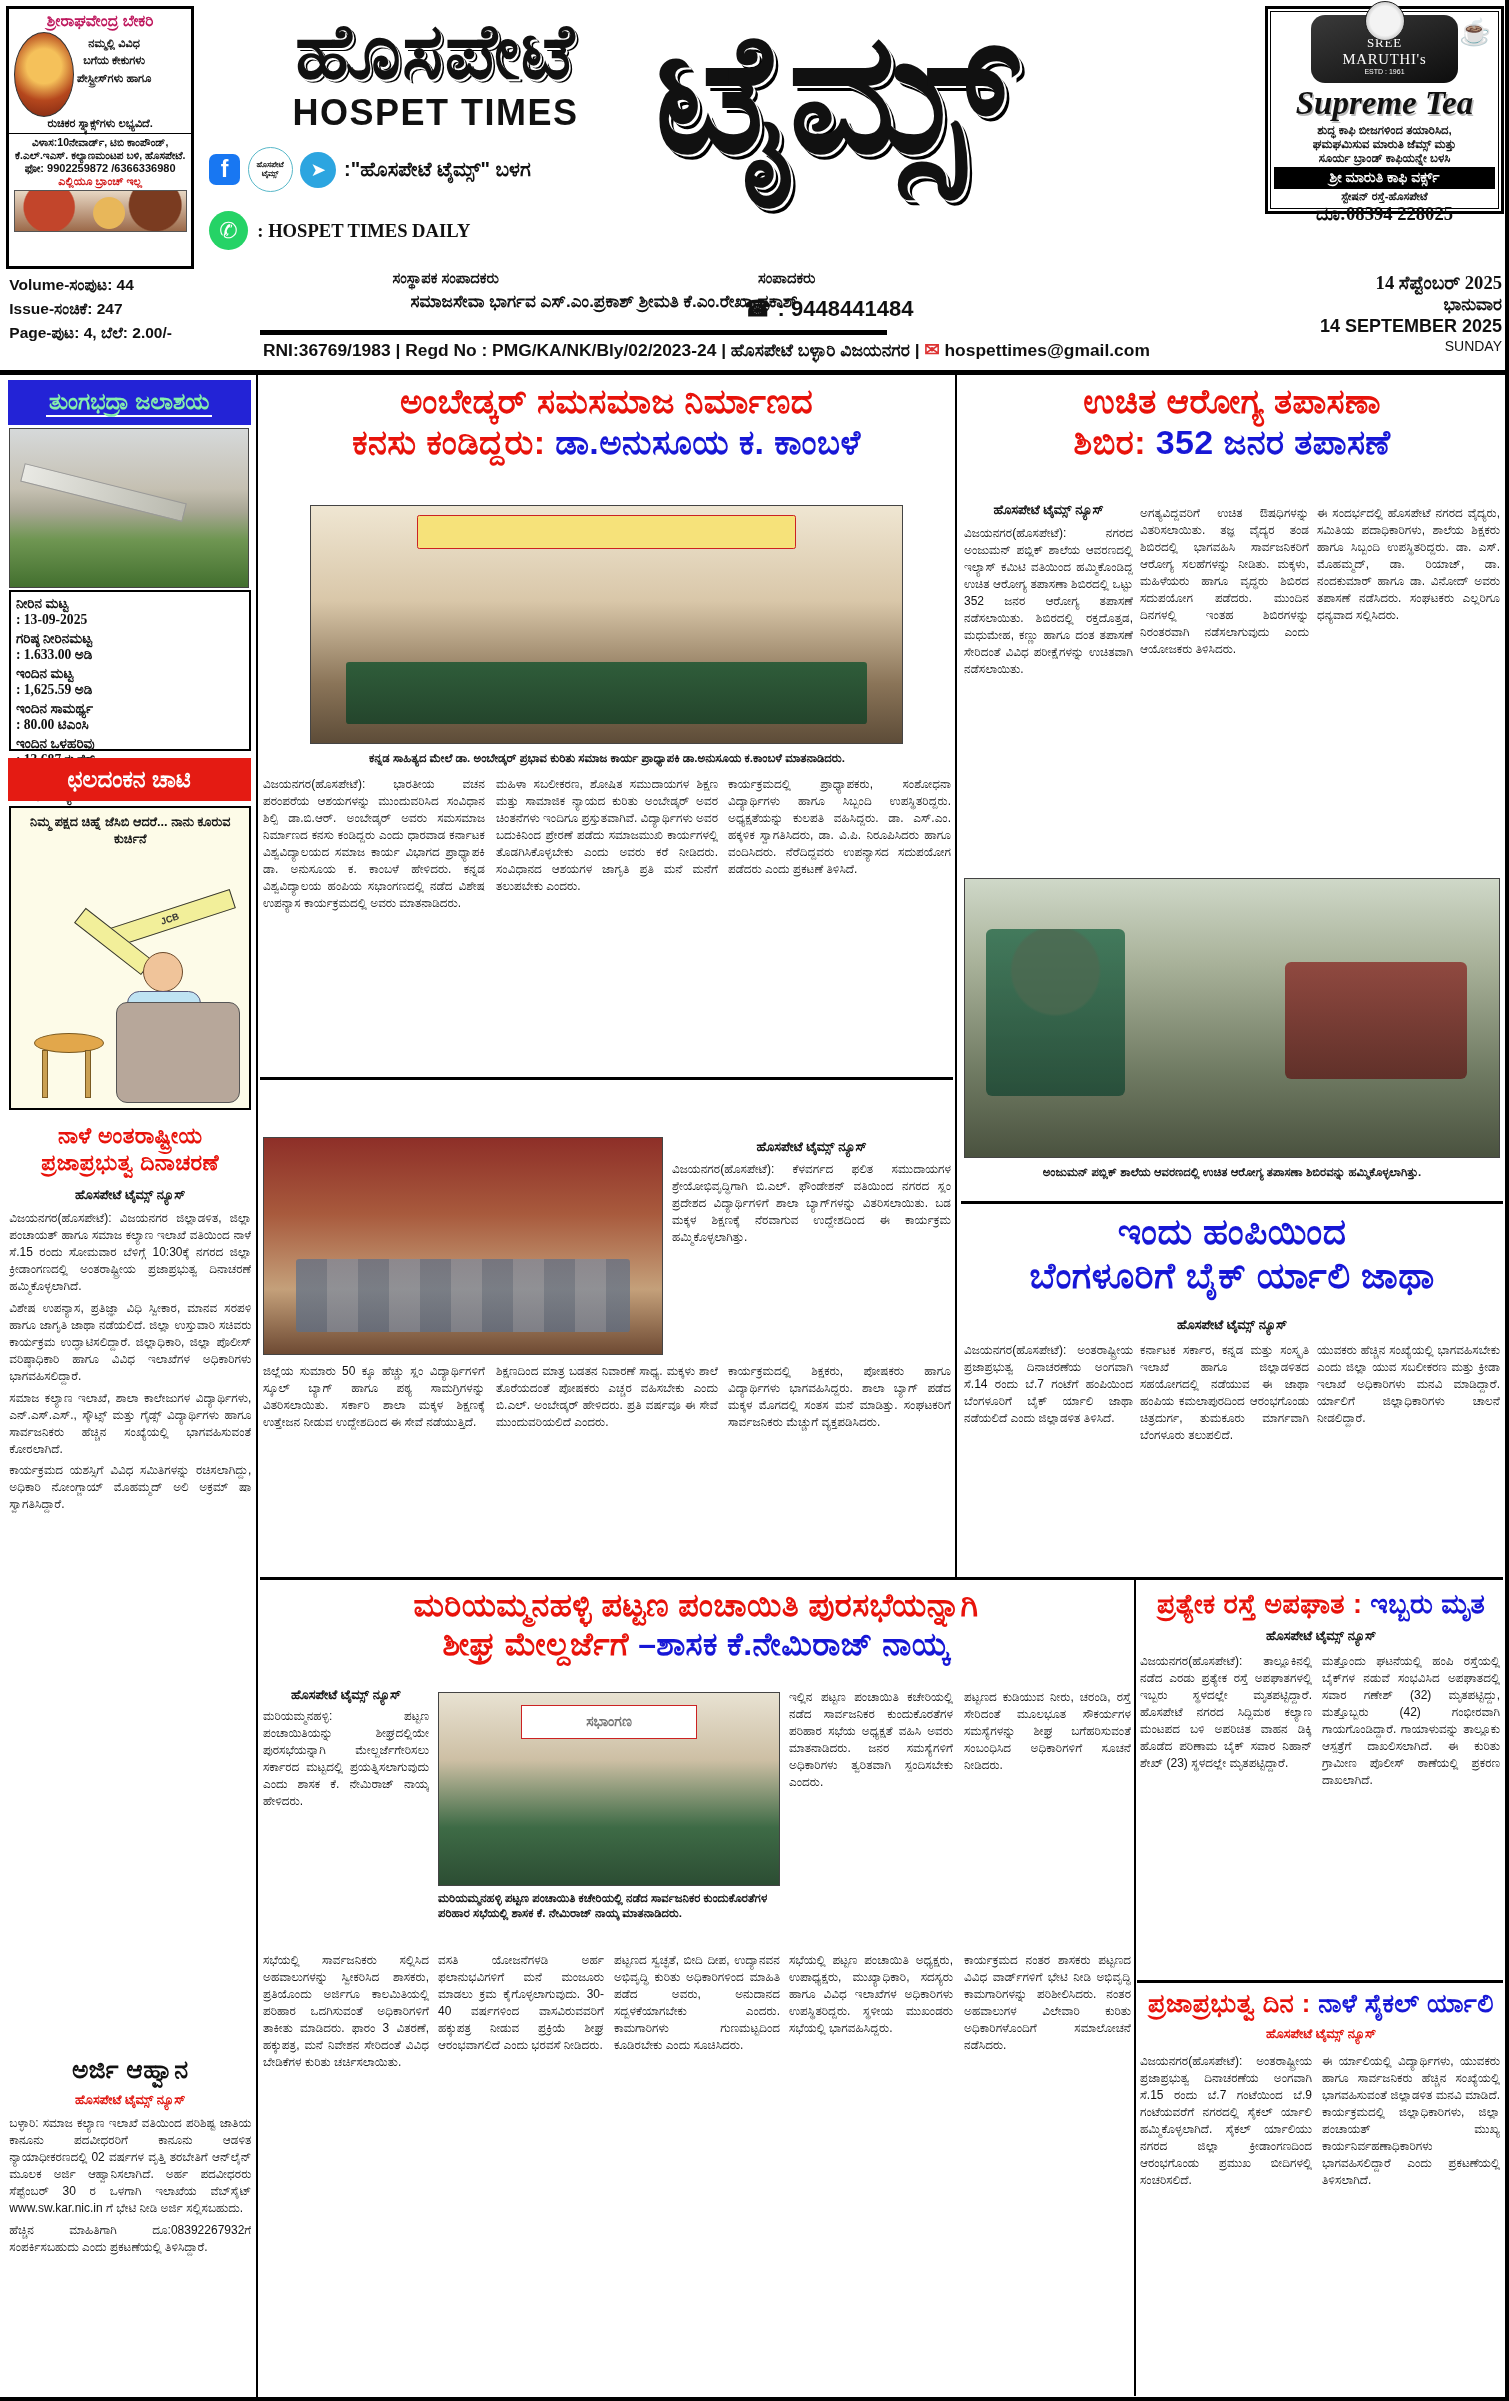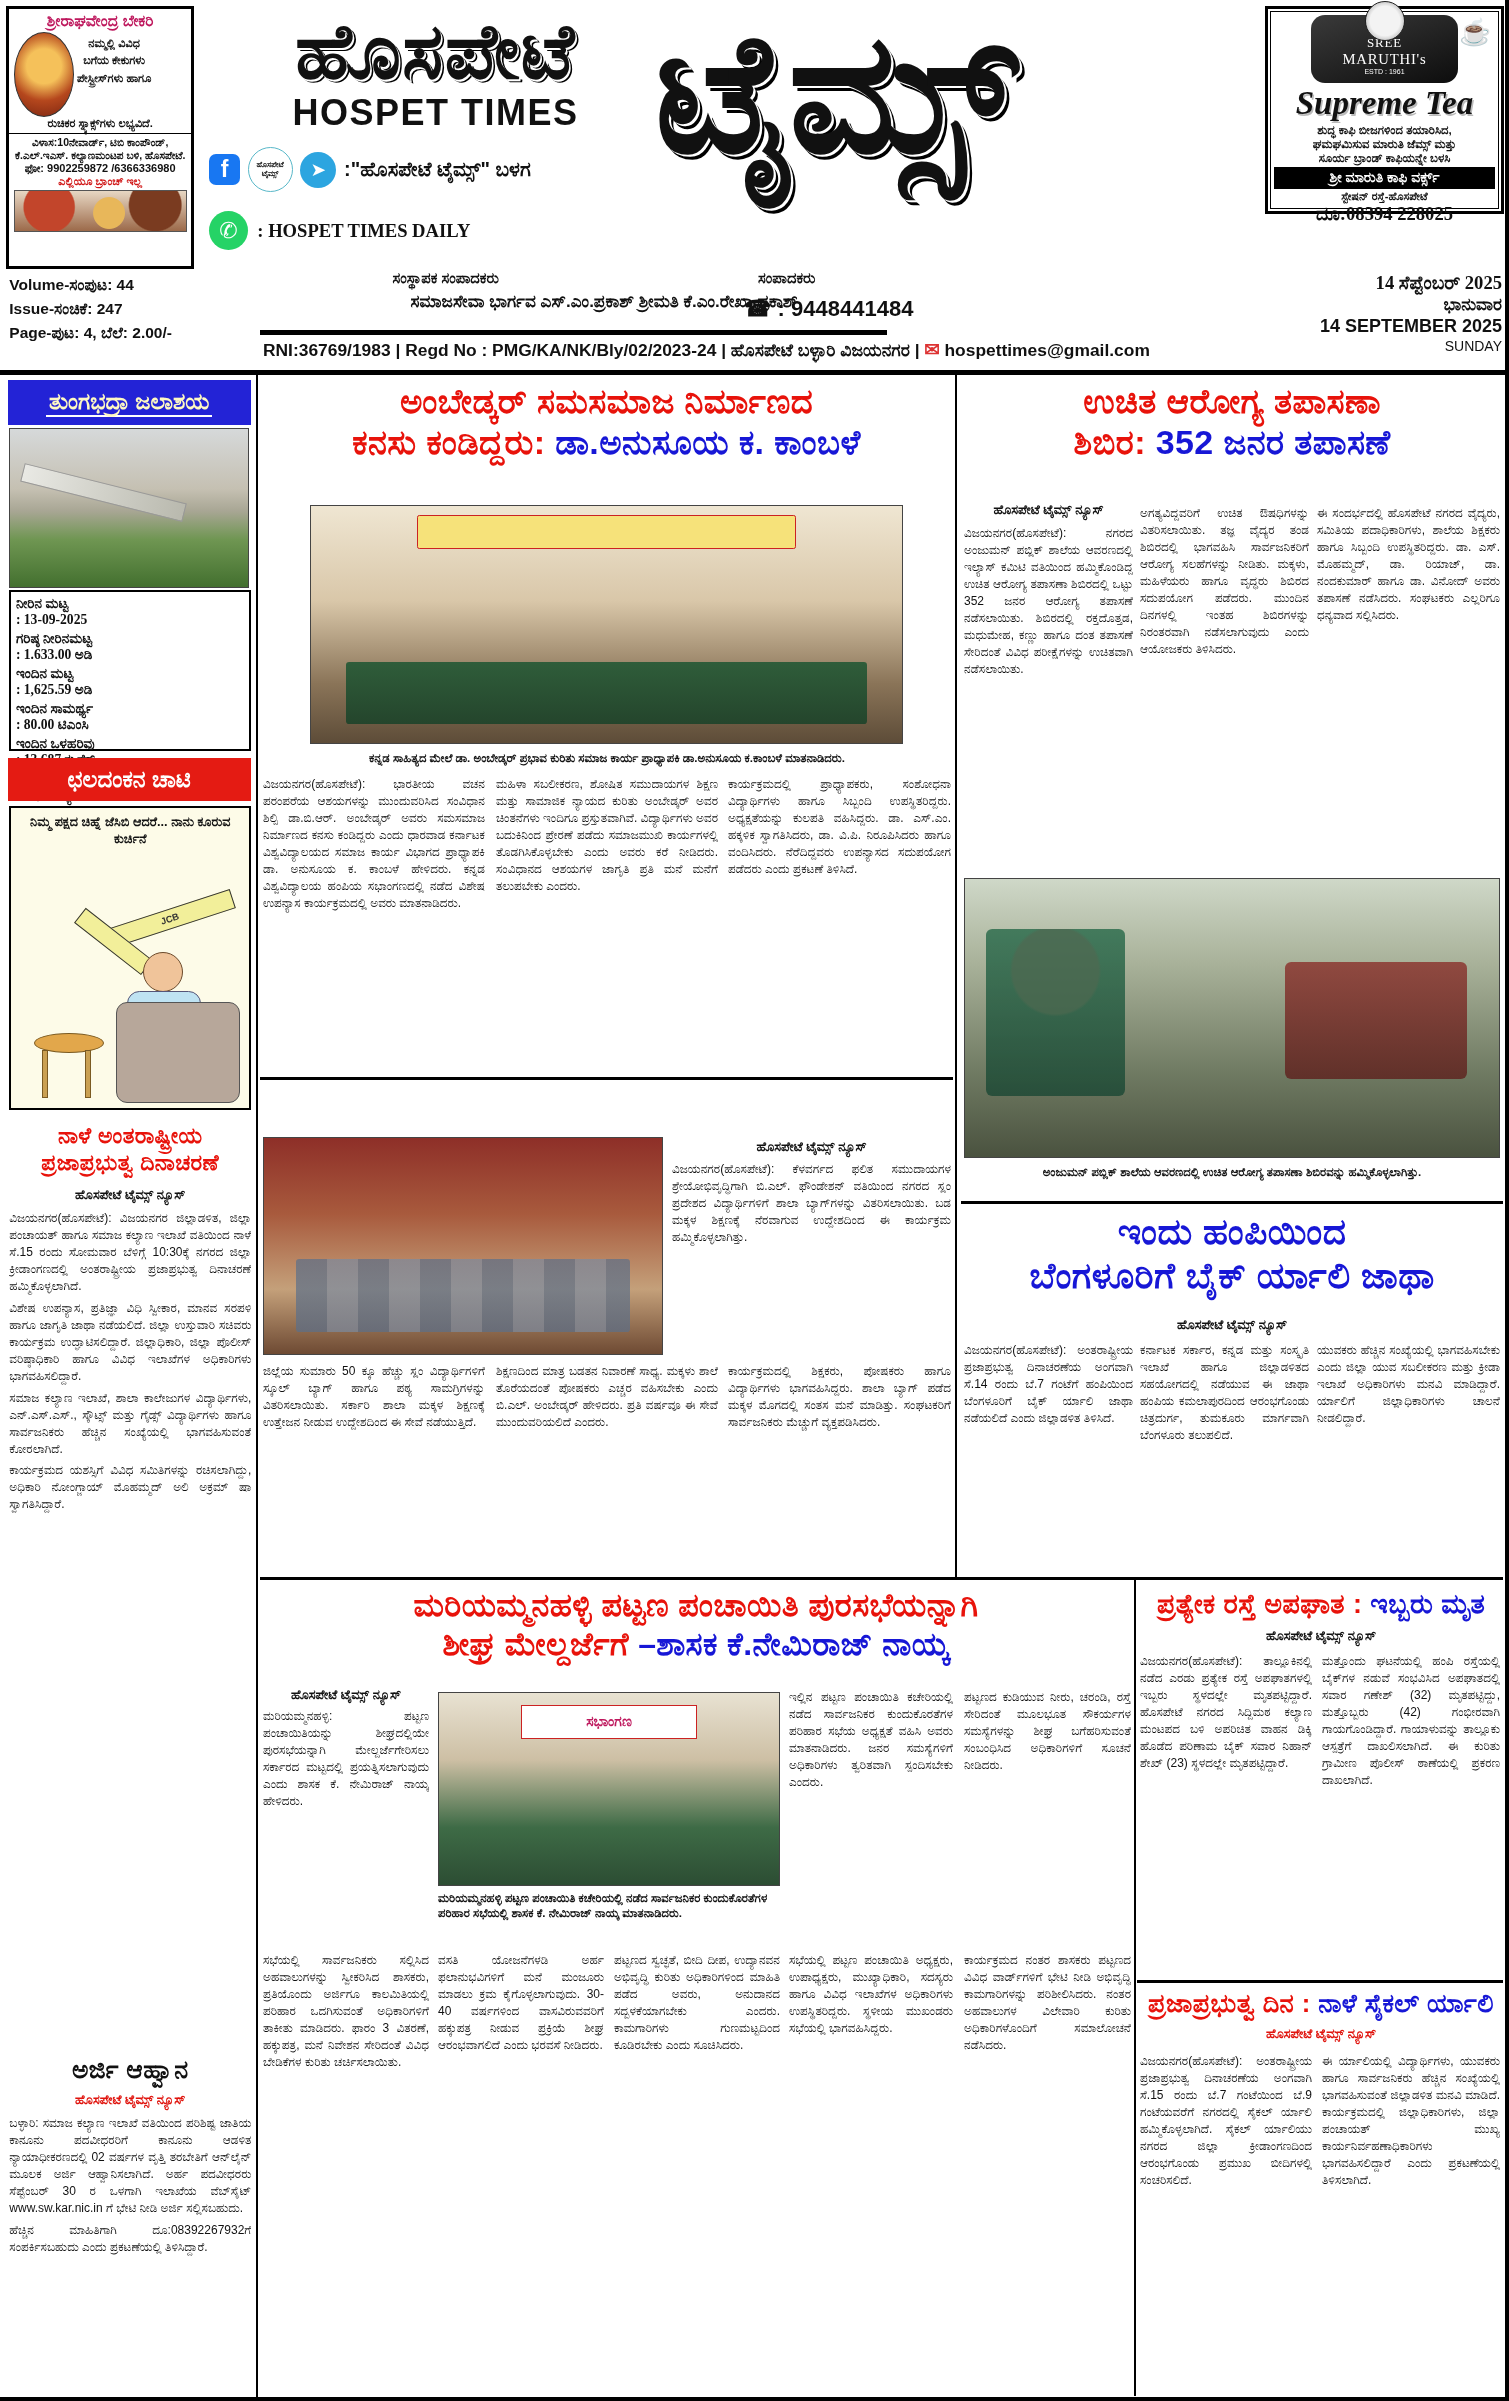--- a/index.html
+++ b/index.html
@@ -138,21 +138,21 @@
     <div style="font-size:18px; font-weight:900;">14 SEPTEMBER 2025</div>
     <div style="font-size:14px; font-weight:400;">SUNDAY</div>
   </div>
 
   <div class="rule" style="left:0; top:370px; width:1510px; height:4.6px;"></div>
 
   <div class="rule" style="left:256px; top:375px; width:2.3px; height:2022px;"></div>
   <div class="rule" style="left:955px; top:375px; width:2.3px; height:1202px;"></div>
   <div class="rule" style="left:1134px; top:1580px; width:2.3px; height:816px;"></div>
 
-  <div class="abs" style="left:7.7px; top:380px; width:243px; height:45px; background:#2323d6; color:#fef9c3; display:flex; align-items:center; justify-content:center;">
+  <div class="abs" style="left:7.7px; top:380px; width:243px; height:45px; background:#2323d6; color:#86efac; display:flex; align-items:center; justify-content:center;">
     <span style="font-weight:bold; font-size:22.5px; border-bottom:2.3px solid #fff; padding:0 3.1px;">ತುಂಗಭದ್ರಾ ಜಲಾಶಯ</span>
   </div>
   <div class="abs photo" style="left:9.3px; top:428px; width:240px; height:160px; background:linear-gradient(180deg,#d6d9da 0%,#c5c0b2 38%,#a8a694 52%,#6f9652 70%,#43702f 100%);">
     <div style="position:absolute; left:4%; top:34%; width:70%; height:12%; background:linear-gradient(90deg,#e9e9e4,#b9b9ae); transform:rotate(14deg); border:0.8px solid #999;"></div>
   </div>
   <div class="abs" style="left:9.3px; top:590px; width:242px; height:161px; border:2.3px solid #000; padding:2.3px 1.5px;">
     <div class="res-row">
         <span>ನೀರಿನ ಮಟ್ಟ</span>
         <span>: 13-09-2025</span>
       </div>
@@ -276,21 +276,21 @@
     <div>
       <span class="hl-red">ಶೀಘ್ರ ಮೇಲ್ದರ್ಜೆಗೆ</span>
       <span class="hl-blue">–ಶಾಸಕ ಕೆ.ನೇಮಿರಾಜ್ ನಾಯ್ಕ</span>
     </div>
   </div>
   <div class="abs" style="left:263px; top:1687px; width:166px;">
     <div class="byline">ಹೊಸಪೇಟೆ ಟೈಮ್ಸ್ ನ್ಯೂಸ್</div>
     <div class="body-text" style="margin-top:4.6px; height:225px;">ಮರಿಯಮ್ಮನಹಳ್ಳಿ: ಪಟ್ಟಣ ಪಂಚಾಯಿತಿಯನ್ನು ಶೀಘ್ರದಲ್ಲಿಯೇ ಪುರಸಭೆಯನ್ನಾಗಿ ಮೇಲ್ದರ್ಜೆಗೇರಿಸಲು ಸರ್ಕಾರದ ಮಟ್ಟದಲ್ಲಿ ಪ್ರಯತ್ನಿಸಲಾಗುವುದು ಎಂದು ಶಾಸಕ ಕೆ. ನೇಮಿರಾಜ್ ನಾಯ್ಕ ಹೇಳಿದರು.</div>
   </div>
   <div class="abs photo" style="left:438px; top:1692px; width:342px; height:194px; background:linear-gradient(180deg,#e8e2d2 0%,#cdbfa4 35%,#3e6b46 70%,#2c4d33 100%);">
-    <div style="position:absolute; left:24%; top:6%; width:52%; height:18%; background:#fff; border:1.5px solid #c22; display:flex; align-items:center; justify-content:center; color:#be185d; font-weight:bold; font-size:14px;">ಸಭಾಂಗಣ</div>
+    <div style="position:absolute; left:24%; top:6%; width:52%; height:18%; background:#fff; border:1.5px solid #c22; display:flex; align-items:center; justify-content:center; color:#737373; font-weight:bold; font-size:14px;">ಸಭಾಂಗಣ</div>
   </div>
   <div class="abs caption" style="left:438px; top:1890px; width:342px;">ಮರಿಯಮ್ಮನಹಳ್ಳಿ ಪಟ್ಟಣ ಪಂಚಾಯಿತಿ ಕಚೇರಿಯಲ್ಲಿ ನಡೆದ ಸಾರ್ವಜನಿಕರ ಕುಂದುಕೊರತೆಗಳ ಪರಿಹಾರ ಸಭೆಯಲ್ಲಿ ಶಾಸಕ ಕೆ. ನೇಮಿರಾಜ್ ನಾಯ್ಕ ಮಾತನಾಡಿದರು.</div>
   <div class="abs body-text col" style="left:789px; top:1689px; width:164px; height:248px;">ಇಲ್ಲಿನ ಪಟ್ಟಣ ಪಂಚಾಯಿತಿ ಕಚೇರಿಯಲ್ಲಿ ನಡೆದ ಸಾರ್ವಜನಿಕರ ಕುಂದುಕೊರತೆಗಳ ಪರಿಹಾರ ಸಭೆಯ ಅಧ್ಯಕ್ಷತೆ ವಹಿಸಿ ಅವರು ಮಾತನಾಡಿದರು. ಜನರ ಸಮಸ್ಯೆಗಳಿಗೆ ಅಧಿಕಾರಿಗಳು ತ್ವರಿತವಾಗಿ ಸ್ಪಂದಿಸಬೇಕು ಎಂದರು.</div>
   <div class="abs body-text col" style="left:964px; top:1689px; width:167px; height:248px;">ಪಟ್ಟಣದ ಕುಡಿಯುವ ನೀರು, ಚರಂಡಿ, ರಸ್ತೆ ಸೇರಿದಂತೆ ಮೂಲಭೂತ ಸೌಕರ್ಯಗಳ ಸಮಸ್ಯೆಗಳನ್ನು ಶೀಘ್ರ ಬಗೆಹರಿಸುವಂತೆ ಸಂಬಂಧಿಸಿದ ಅಧಿಕಾರಿಗಳಿಗೆ ಸೂಚನೆ ನೀಡಿದರು.</div>
   <div class="abs body-text col" style="left:263px; top:1952px; width:166px; height:434px;">ಸಭೆಯಲ್ಲಿ ಸಾರ್ವಜನಿಕರು ಸಲ್ಲಿಸಿದ ಅಹವಾಲುಗಳನ್ನು ಸ್ವೀಕರಿಸಿದ ಶಾಸಕರು, ಪ್ರತಿಯೊಂದು ಅರ್ಜಿಗೂ ಕಾಲಮಿತಿಯಲ್ಲಿ ಪರಿಹಾರ ಒದಗಿಸುವಂತೆ ಅಧಿಕಾರಿಗಳಿಗೆ ತಾಕೀತು ಮಾಡಿದರು. ಫಾರಂ 3 ವಿತರಣೆ, ಹಕ್ಕುಪತ್ರ, ಮನೆ ನಿವೇಶನ ಸೇರಿದಂತೆ ವಿವಿಧ ಬೇಡಿಕೆಗಳ ಕುರಿತು ಚರ್ಚಿಸಲಾಯಿತು.</div>
   <div class="abs body-text col" style="left:438px; top:1952px; width:166px; height:434px;">ವಸತಿ ಯೋಜನೆಗಳಡಿ ಅರ್ಹ ಫಲಾನುಭವಿಗಳಿಗೆ ಮನೆ ಮಂಜೂರು ಮಾಡಲು ಕ್ರಮ ಕೈಗೊಳ್ಳಲಾಗುವುದು. 30-40 ವರ್ಷಗಳಿಂದ ವಾಸವಿರುವವರಿಗೆ ಹಕ್ಕುಪತ್ರ ನೀಡುವ ಪ್ರಕ್ರಿಯೆ ಶೀಘ್ರ ಆರಂಭವಾಗಲಿದೆ ಎಂದು ಭರವಸೆ ನೀಡಿದರು.</div>
   <div class="abs body-text col" style="left:614px; top:1952px; width:166px; height:434px;">ಪಟ್ಟಣದ ಸ್ವಚ್ಛತೆ, ಬೀದಿ ದೀಪ, ಉದ್ಯಾನವನ ಅಭಿವೃದ್ಧಿ ಕುರಿತು ಅಧಿಕಾರಿಗಳಿಂದ ಮಾಹಿತಿ ಪಡೆದ ಅವರು, ಅನುದಾನದ ಸದ್ಬಳಕೆಯಾಗಬೇಕು ಎಂದರು. ಕಾಮಗಾರಿಗಳು ಗುಣಮಟ್ಟದಿಂದ ಕೂಡಿರಬೇಕು ಎಂದು ಸೂಚಿಸಿದರು.</div>
   <div class="abs body-text col" style="left:789px; top:1952px; width:164px; height:434px;">ಸಭೆಯಲ್ಲಿ ಪಟ್ಟಣ ಪಂಚಾಯಿತಿ ಅಧ್ಯಕ್ಷರು, ಉಪಾಧ್ಯಕ್ಷರು, ಮುಖ್ಯಾಧಿಕಾರಿ, ಸದಸ್ಯರು ಹಾಗೂ ವಿವಿಧ ಇಲಾಖೆಗಳ ಅಧಿಕಾರಿಗಳು ಉಪಸ್ಥಿತರಿದ್ದರು. ಸ್ಥಳೀಯ ಮುಖಂಡರು ಸಭೆಯಲ್ಲಿ ಭಾಗವಹಿಸಿದ್ದರು.</div>
   <div class="abs body-text col" style="left:964px; top:1952px; width:167px; height:434px;">ಕಾರ್ಯಕ್ರಮದ ನಂತರ ಶಾಸಕರು ಪಟ್ಟಣದ ವಿವಿಧ ವಾರ್ಡ್‌ಗಳಿಗೆ ಭೇಟಿ ನೀಡಿ ಅಭಿವೃದ್ಧಿ ಕಾಮಗಾರಿಗಳನ್ನು ಪರಿಶೀಲಿಸಿದರು. ನಂತರ ಅಹವಾಲುಗಳ ವಿಲೇವಾರಿ ಕುರಿತು ಅಧಿಕಾರಿಗಳೊಂದಿಗೆ ಸಮಾಲೋಚನೆ ನಡೆಸಿದರು.</div>
 

